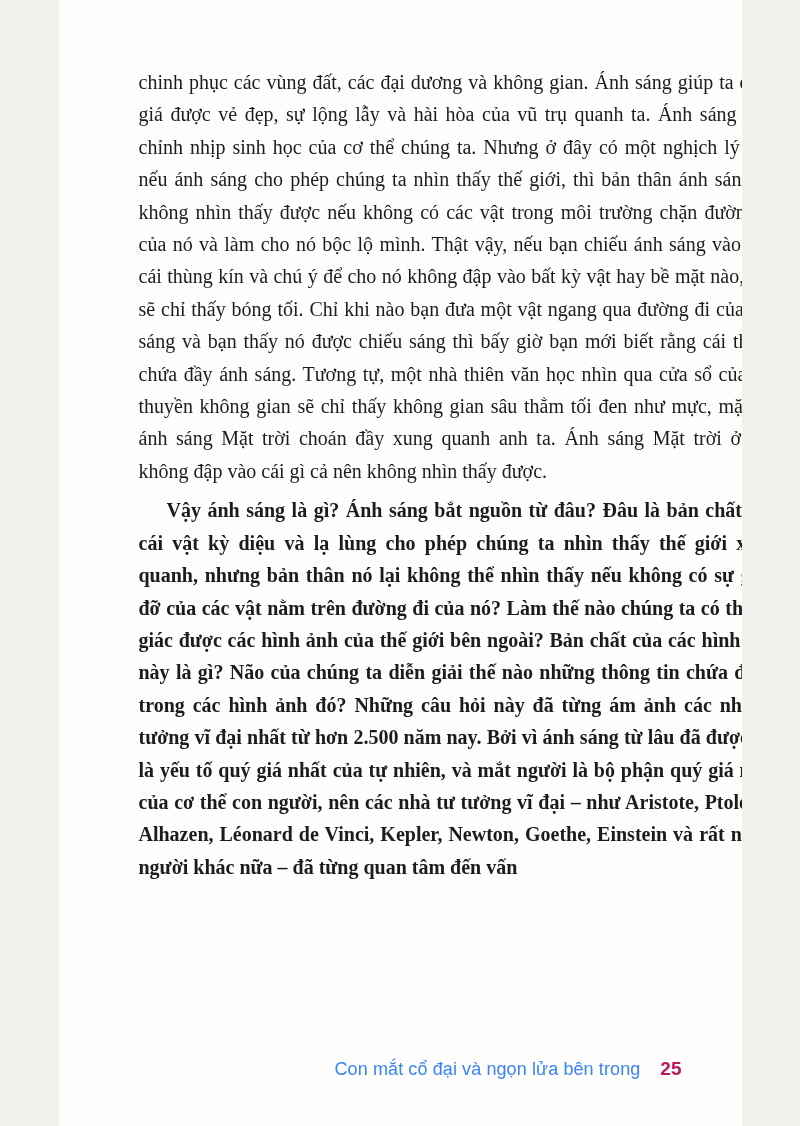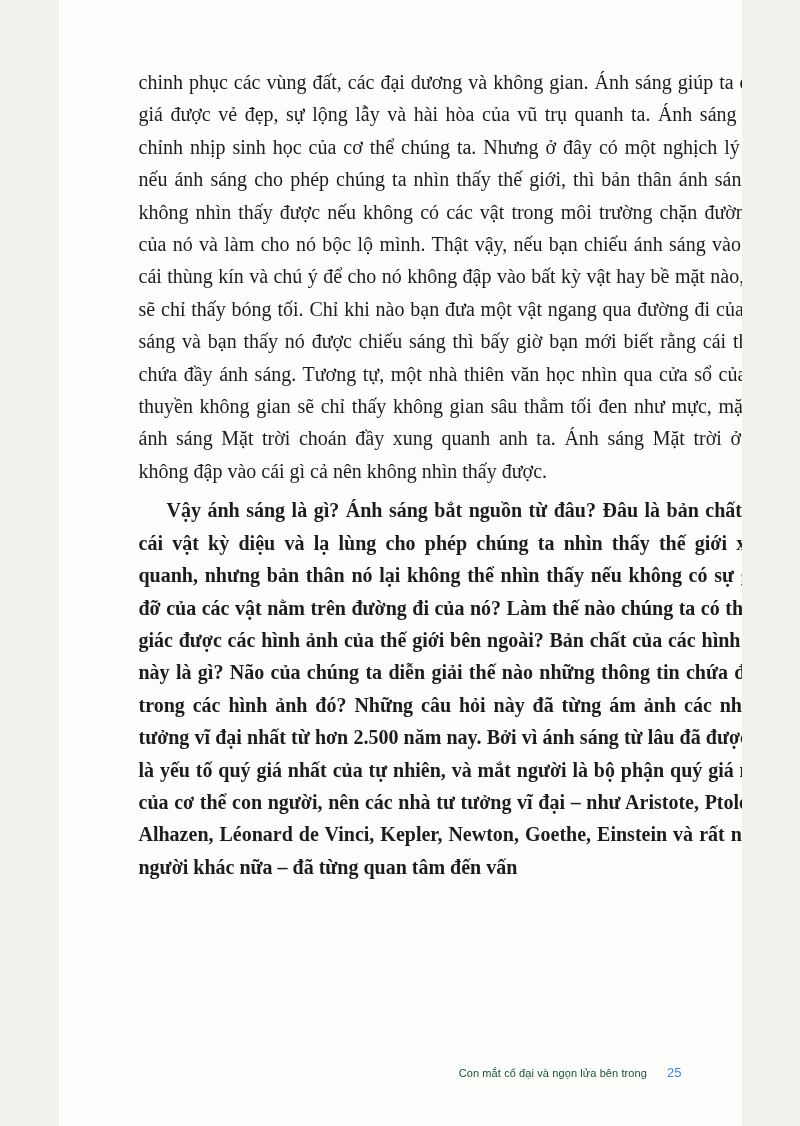--- a/index.html
+++ b/index.html
@@ -38,28 +38,29 @@
   .footer {
     position: absolute;
     right: 60px;
     bottom: 46px;
     display: flex;
     align-items: baseline;
     gap: 20px;
   }
   .running-title {
     font-family: "Liberation Sans", sans-serif;
-    font-size: 11px;
-    color: #14532d;
+    font-size: 18px;
+    color: #3b82f6;
     letter-spacing: 0.1px;
   }
   .page-number {
     font-family: "Liberation Sans", sans-serif;
-    font-size: 13px;
-    color: #3b82f6;
+    font-size: 19px;
+    color: #be185d;
+    font-weight: bold;
   }
 </style>
 </head>
 <body>
 
 <div class="page">
 
   <div class="content">
     <p>chinh phục các vùng đất, các đại dương và không gian. Ánh sáng giúp ta đánh giá được vẻ đẹp, sự lộng lẫy và hài hòa của vũ trụ quanh ta. Ánh sáng điều chỉnh nhịp sinh học của cơ thể chúng ta. Nhưng ở đây có một nghịch lý lớn: nếu ánh sáng cho phép chúng ta nhìn thấy thế giới, thì bản thân ánh sáng lại không nhìn thấy được nếu không có các vật trong môi trường chặn đường đi của nó và làm cho nó bộc lộ mình. Thật vậy, nếu bạn chiếu ánh sáng vào một cái thùng kín và chú ý để cho nó không đập vào bất kỳ vật hay bề mặt nào, bạn sẽ chỉ thấy bóng tối. Chỉ khi nào bạn đưa một vật ngang qua đường đi của ánh sáng và bạn thấy nó được chiếu sáng thì bấy giờ bạn mới biết rằng cái thùng chứa đầy ánh sáng. Tương tự, một nhà thiên văn học nhìn qua cửa sổ của phi thuyền không gian sẽ chỉ thấy không gian sâu thẳm tối đen như mực, mặc dù ánh sáng Mặt trời choán đầy xung quanh anh ta. Ánh sáng Mặt trời ở đây không đập vào cái gì cả nên không nhìn thấy được.</p>
     <p class="indented">Vậy ánh sáng là gì? Ánh sáng bắt nguồn từ đâu? Đâu là bản chất của cái vật kỳ diệu và lạ lùng cho phép chúng ta nhìn thấy thế giới xung quanh, nhưng bản thân nó lại không thể nhìn thấy nếu không có sự giúp đỡ của các vật nằm trên đường đi của nó? Làm thế nào chúng ta có thể tri giác được các hình ảnh của thế giới bên ngoài? Bản chất của các hình ảnh này là gì? Não của chúng ta diễn giải thế nào những thông tin chứa đựng trong các hình ảnh đó? Những câu hỏi này đã từng ám ảnh các nhà tư tưởng vĩ đại nhất từ hơn 2.500 năm nay. Bởi vì ánh sáng từ lâu đã được coi là yếu tố quý giá nhất của tự nhiên, và mắt người là bộ phận quý giá nhất của cơ thể con người, nên các nhà tư tưởng vĩ đại – như Aristote, Ptolemy, Alhazen, Léonard de Vinci, Kepler, Newton, Goethe, Einstein và rất nhiều người khác nữa – đã từng quan tâm đến vấn</p>

